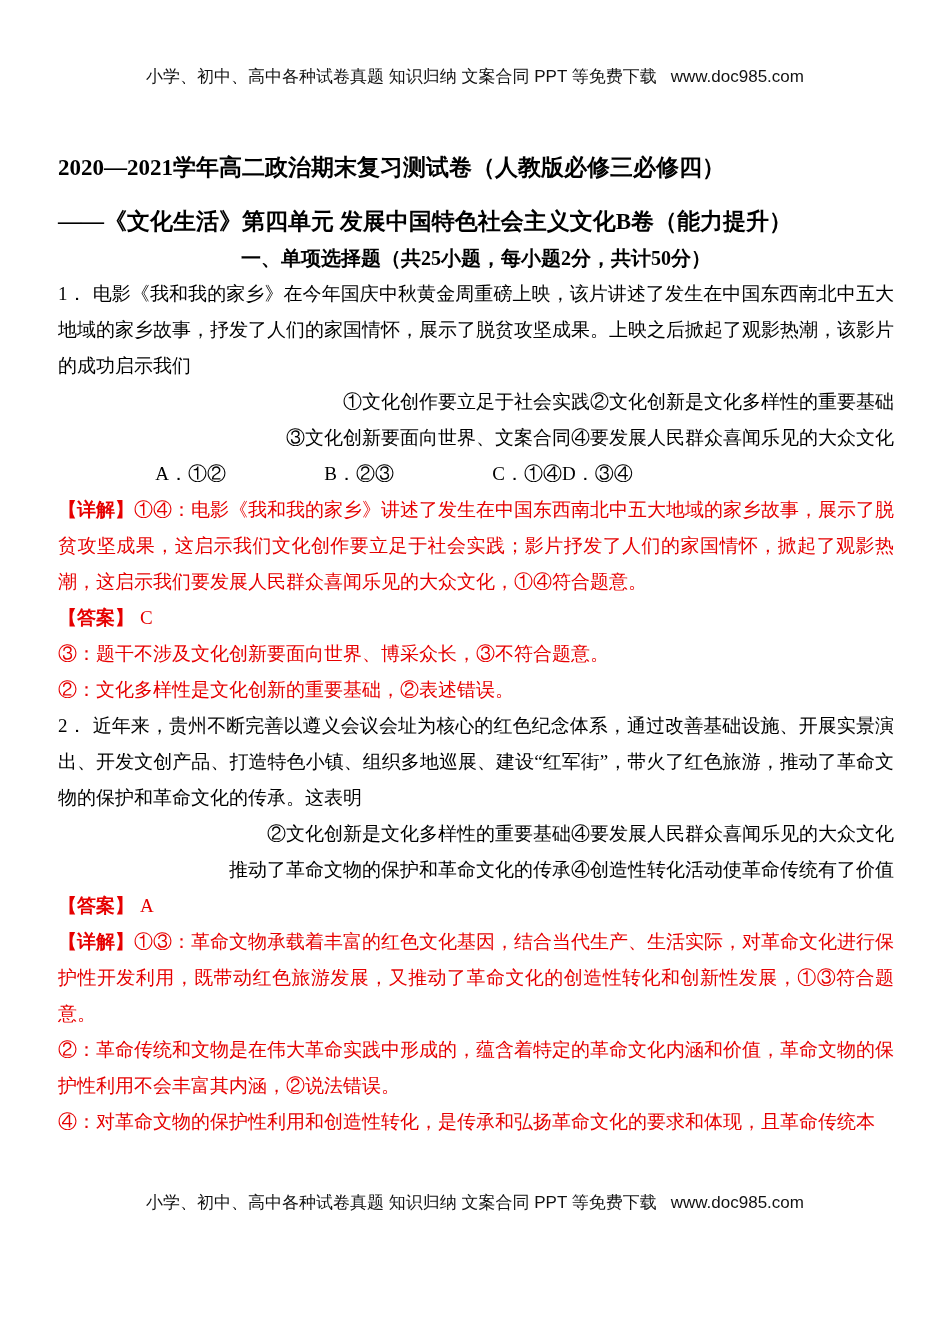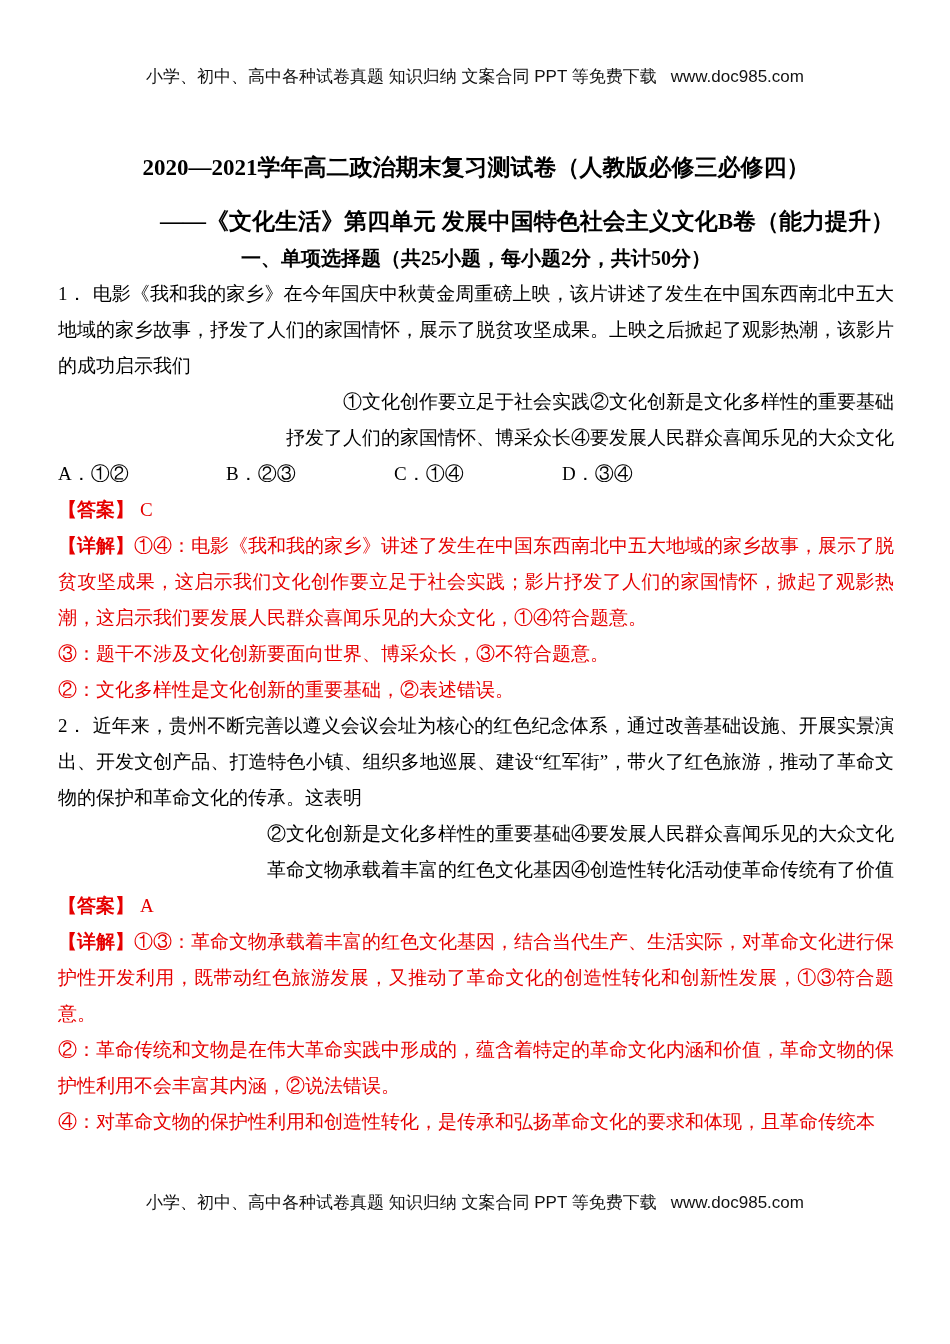--- a/index.html
+++ b/index.html
@@ -30,44 +30,43 @@
   .content {
     position: absolute;
     left: 58px;
     right: 56px;
     top: 150px;
     font-size: 19px;
     line-height: 36px;
     text-align: justify;
   }
   .doc-title {
-    text-align: center;
     font-weight: bold;
     font-size: 23px;
     line-height: 36px;
   }
   .doc-subtitle {
-    text-align: right;
+    text-align: left;
     font-weight: bold;
     font-size: 23px;
     line-height: 36px;
     margin-top: 18px;
   }
   .section-heading {
     font-weight: bold;
     font-size: 20px;
     line-height: 36px;
     text-align: center;
   }
   p { margin: 0; }
   .stem .qnum { padding-right: 6px; }
   .stmt-row { line-height: 36px; text-align: right; }
   .stmt-left { display: inline-block; min-width: 332px; }
   .choice-row { line-height: 36px; text-align: left; }
-  .choice { display: inline-block; width: 168px; }
+  .choice { display: inline-block; width: 168px; text-align: right; }
   .choice:last-child { width: auto; }
   .red { color: var(--answer-red, #e60000); }
   .red-bold { color: var(--answer-red, #e60000); font-weight: bold; }
   .answer-letter { padding-left: 6px; }
 </style>
 </head>
 <body>
 
 <div class="page">
 
@@ -80,38 +79,38 @@
     <p class="doc-title">2020—2021学年高二政治期末复习测试卷（人教版必修三必修四）</p>
     <p class="doc-subtitle">——《文化生活》第四单元 发展中国特色社会主义文化B卷（能力提升）</p>
     <p class="section-heading">一、单项选择题（共25小题，每小题2分，共计50分）</p>
 
     <div>
       <p class="stem"><span class="qnum">1．</span><span>电影《我和我的家乡》在今年国庆中秋黄金周重磅上映，该片讲述了发生在中国东西南北中五大地域的家乡故事，抒发了人们的家国情怀，展示了脱贫攻坚成果。上映之后掀起了观影热潮，该影片的成功启示我们</span></p>
       <div class="stmt-row">
         <span class="stmt-left">①文化创作要立足于社会实践</span><span>②文化创新是文化多样性的重要基础</span>
       </div>
       <div class="stmt-row">
-        <span class="stmt-left">抒发了人们的家国情怀、博采众长</span><span>④要发展人民群众喜闻乐见的大众文化</span>
+        <span class="stmt-left">③文化创新要面向世界、文案合同</span><span>④要发展人民群众喜闻乐见的大众文化</span>
       </div>
       <div class="choice-row">
         <span class="choice">A．①②</span><span class="choice">B．②③</span><span class="choice">C．①④</span><span class="choice">D．③④</span>
       </div>
+      <p><span class="red-bold">【详解】</span><span class="red">①④：电影《我和我的家乡》讲述了发生在中国东西南北中五大地域的家乡故事，展示了脱贫攻坚成果，这启示我们文化创作要立足于社会实践；影片抒发了人们的家国情怀，掀起了观影热潮，这启示我们要发展人民群众喜闻乐见的大众文化，①④符合题意。</span></p>
       <p><span class="red-bold">【答案】</span><span class="red answer-letter">C</span></p>
-      <p><span class="red-bold">【详解】</span><span class="red">①④：电影《我和我的家乡》讲述了发生在中国东西南北中五大地域的家乡故事，展示了脱贫攻坚成果，这启示我们文化创作要立足于社会实践；影片抒发了人们的家国情怀，掀起了观影热潮，这启示我们要发展人民群众喜闻乐见的大众文化，①④符合题意。</span></p>
       <p class="red">③：题干不涉及文化创新要面向世界、博采众长，③不符合题意。</p>
       <p class="red">②：文化多样性是文化创新的重要基础，②表述错误。</p>
     </div>
 
     <div>
       <p class="stem"><span class="qnum">2．</span><span>近年来，贵州不断完善以遵义会议会址为核心的红色纪念体系，通过改善基础设施、开展实景演出、开发文创产品、打造特色小镇、组织多地巡展、建设“红军街”，带火了红色旅游，推动了革命文物的保护和革命文化的传承。这表明</span></p>
       <div class="stmt-row">
         <span class="stmt-left">②文化创新是文化多样性的重要基础</span><span>④要发展人民群众喜闻乐见的大众文化</span>
       </div>
       <div class="stmt-row">
-        <span class="stmt-left">革命文物承载着丰富的红色文化基因</span><span>④创造性转化活动使革命传统有了价值</span>
+        <span class="stmt-left">推动了革命文物的保护和革命文化的传承</span><span>④创造性转化活动使革命传统有了价值</span>
       </div>
       <p><span class="red-bold">【答案】</span><span class="red answer-letter">A</span></p>
       <p><span class="red-bold">【详解】</span><span class="red">①③：革命文物承载着丰富的红色文化基因，结合当代生产、生活实际，对革命文化进行保护性开发利用，既带动红色旅游发展，又推动了革命文化的创造性转化和创新性发展，①③符合题意。</span></p>
       <p class="red">②：革命传统和文物是在伟大革命实践中形成的，蕴含着特定的革命文化内涵和价值，革命文物的保护性利用不会丰富其内涵，②说法错误。</p>
       <p class="red">④：对革命文物的保护性利用和创造性转化，是传承和弘扬革命文化的要求和体现，且革命传统本</p>
     </div>
 
   </div>
 
   <div class="banner banner-bottom">

